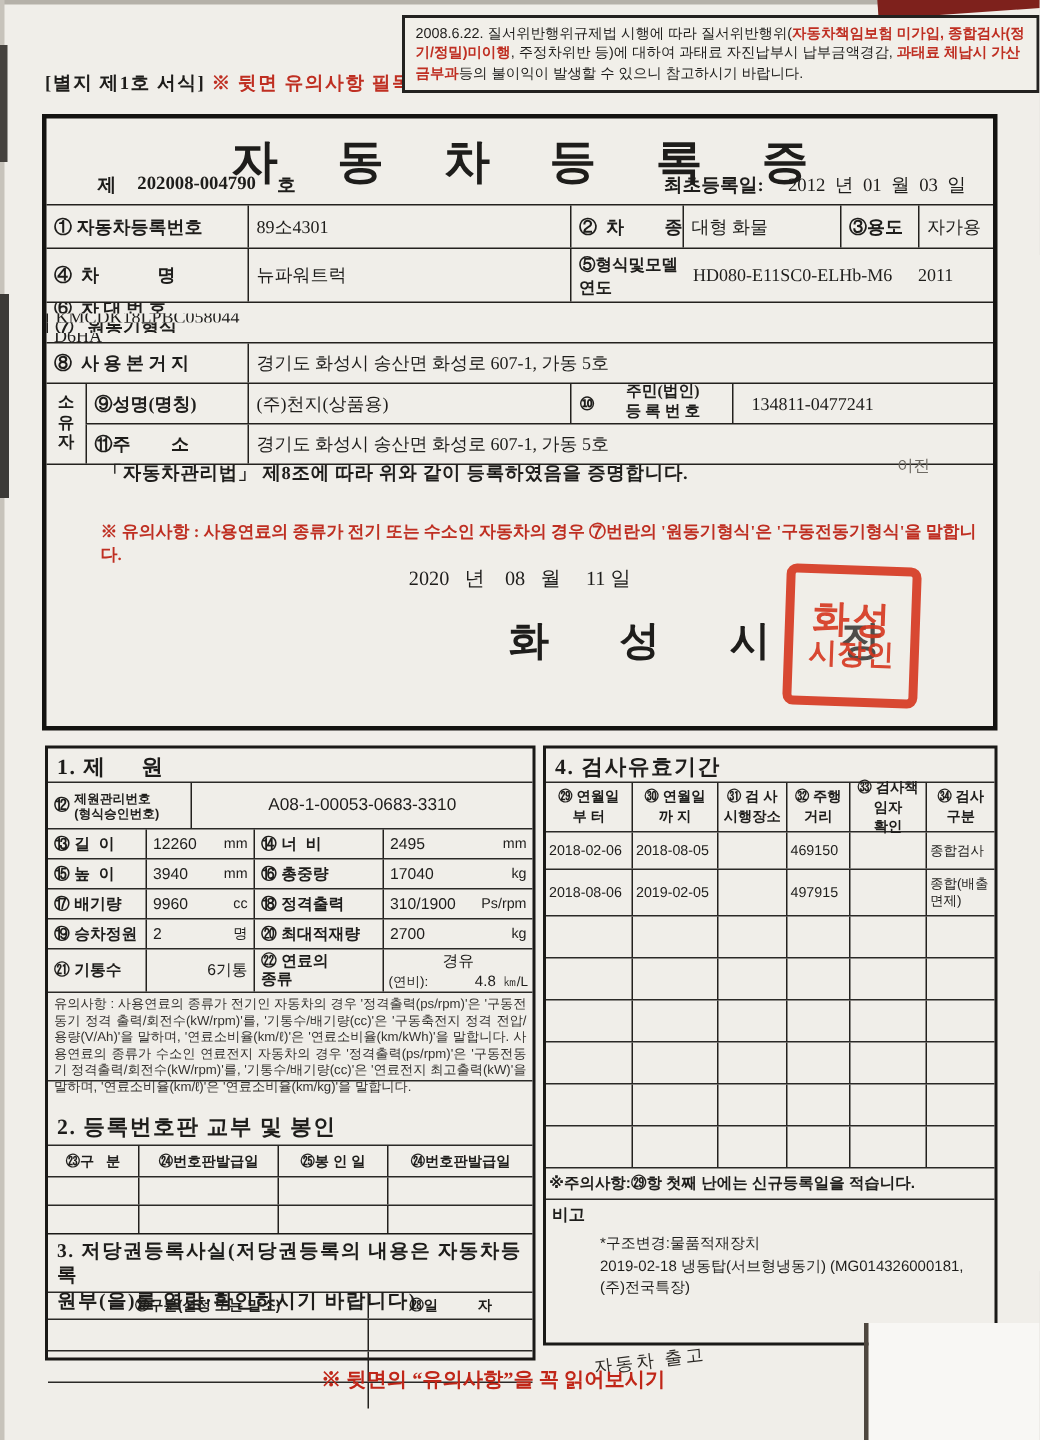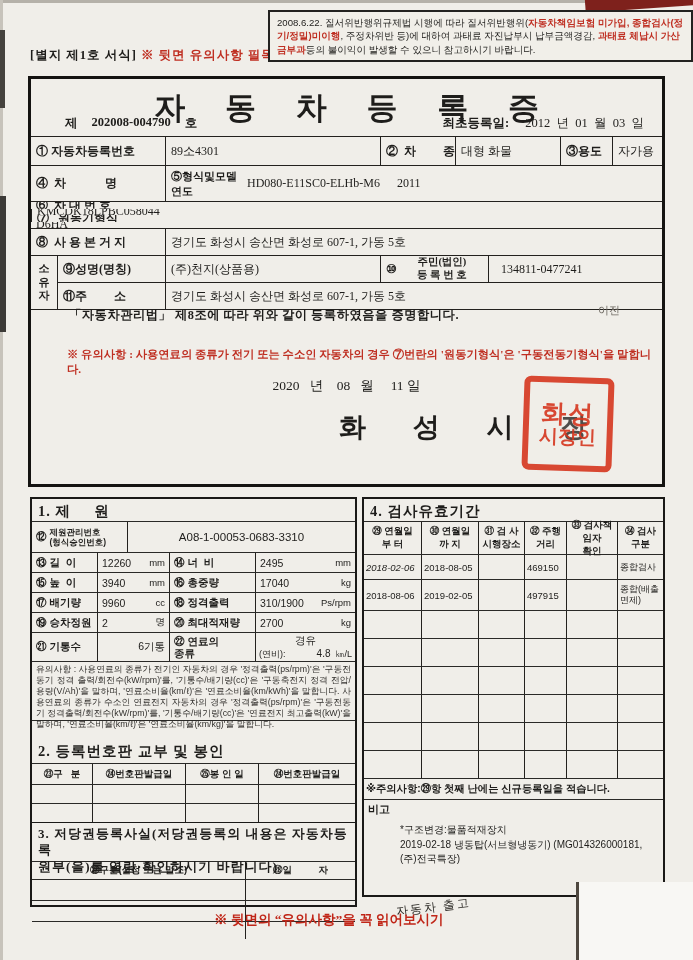--- a/index.html
+++ b/index.html
@@ -110,20 +110,21 @@
         <div class="ccell lbl pre" style="width:134px;">① 자동차등록번호</div>
         <div class="ccell vline" style="width:215px;">89소4301</div>
         <div class="ccell lbl vline pre" style="width:75px;">②  차         종</div>
         <div class="ccell vline" style="width:105px;">대형 화물</div>
         <div class="ccell lbl vline" style="width:52px;">③용도</div>
         <div class="ccell vline" style="width:50px;">자가용</div>
       </div>
 
       <div class="crow" style="height:35px;">
         <div class="ccell lbl pre" style="width:134px;">④  차             명</div>
+        <div class="ccell vline" style="width:215px;">뉴파워트럭</div>
         <div class="ccell lbl vline" style="width:77px;font-size:11px;">⑤형식및모델연도</div>
         <div class="ccell" style="width:150px;white-space:normal;word-break:break-all;line-height:1.2;">HD080-E11SC0-ELHb-M6</div>
         <div class="ccell" style="width:55px;">2011</div>
       </div>
 
       <div class="crow" style="height:26px;flex-direction:column;">
         <div class="ccell lbl pre" style="width:134px;">⑥  차 대 번 호</div>
         <div class="ccell vline" style="width:215px;">KMCDK18LPBC058044</div>
         <div class="ccell lbl vline pre" style="width:108px;">⑦   원동기형식</div>
         <div class="ccell" style="width:174px;">D6HA</div>
@@ -297,21 +298,21 @@
       <div class="hcell vline preline" style="width:46px;">㉛ 검  사
 시행장소</div>
       <div class="hcell vline preline" style="width:42px;">㉜ 주행
 거리</div>
       <div class="hcell vline preline" style="width:51px;">㉝ 검사책임자
 확인</div>
       <div class="hcell vline preline" style="width:46px;">㉞ 검사
 구분</div>
     </div>
     <div class="srow" style="height:24px;">
-      <div class="scell" style="width:57px;font-size:9.5px;padding:1px 2px;font-style:italic;">2018-02-06</div>
+      <div class="scell" style="width:57px;font-size:9.5px;padding:1px 2px;">2018-02-06</div>
       <div class="scell vline" style="width:57px;font-size:9.5px;padding:1px 2px;">2018-08-05</div>
       <div class="scell vline" style="width:46px;"></div>
       <div class="scell vline" style="width:42px;font-size:9.5px;padding:1px 2px;">469150</div>
       <div class="scell vline" style="width:51px;"></div>
       <div class="scell vline" style="width:46px;font-size:9px;padding:1px 2px;">종합검사</div>
     </div>
     <div class="srow" style="height:30px;">
       <div class="scell" style="width:57px;font-size:9.5px;padding:1px 2px;">2018-08-06</div>
       <div class="scell vline" style="width:57px;font-size:9.5px;padding:1px 2px;">2019-02-05</div>
       <div class="scell vline" style="width:46px;"></div>

